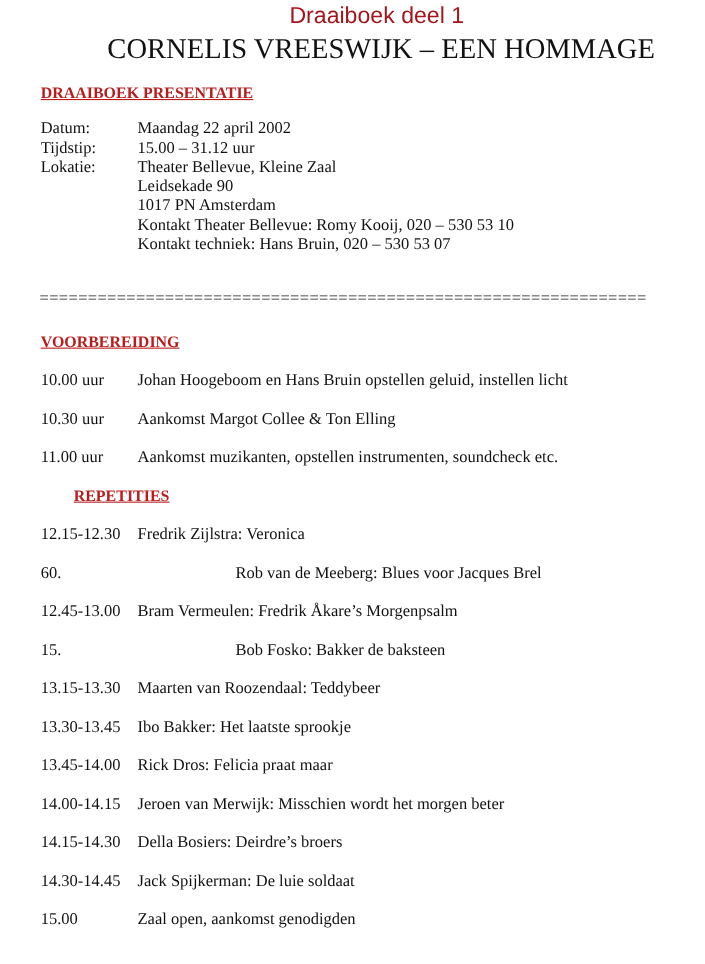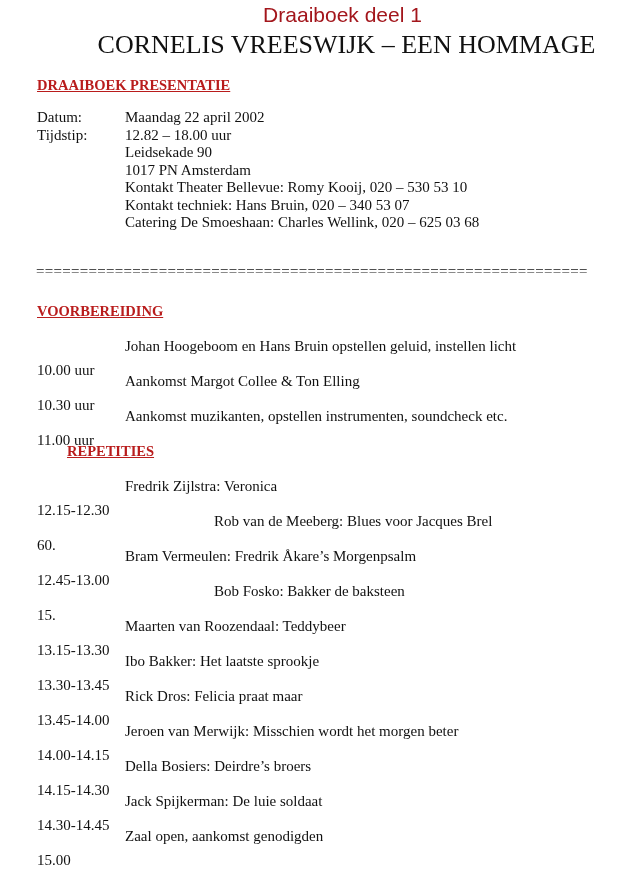--- a/index.html
+++ b/index.html
@@ -34,61 +34,64 @@
     .info-value { }
     .separator {
       position: absolute; left: 20px; top: 263px;
       font-family: "Liberation Serif", serif; font-size: 15px; letter-spacing: 0.3px;
       white-space: nowrap; width: 602px; overflow: hidden;
     }
     .row {
       position: absolute; left: 21px; width: 610px;
       font-family: "Liberation Serif", serif; font-size: 15px; white-space: nowrap;
     }
-    .row .time { position: absolute; left: 0; margin-top: 24px; }
+    .row .time { position: absolute; left: 0; }
     .row .desc { position: absolute; left: 88px; }
     .row.indent .desc { left: 177px; }
   </style>
 </head>
 <body>
 
 <div class="page">
   <div class="red-title" style="color: rgb(163, 22, 28);">Draaiboek deel 1</div>
   <div class="main-title">CORNELIS VREESWIJK – EEN HOMMAGE</div>
 
   <div class="sec-heading" style="top:77px;">DRAAIBOEK PRESENTATIE</div>
 
   <div class="info">
     <div class="info-row">
       <span class="info-label">Datum:</span>
       <span class="info-value">Maandag 22 april 2002</span>
     </div>
     <div class="info-row">
       <span class="info-label">Tijdstip:</span>
-      <span class="info-value">12.82 – 18.00 uur</span>
+      <span class="info-value">15.00 – 31.12 uur</span>
+    </div>
+    <div class="info-row">
+      <span class="info-label">Lokatie:</span>
+      <span class="info-value">Theater Bellevue, Kleine Zaal</span>
     </div>
     <div class="info-row">
       <span class="info-label"></span>
       <span class="info-value">Leidsekade 90</span>
     </div>
     <div class="info-row">
       <span class="info-label"></span>
       <span class="info-value">1017 PN Amsterdam</span>
     </div>
     <div class="info-row">
       <span class="info-label"></span>
       <span class="info-value">Kontakt Theater Bellevue: Romy Kooij, 020 – 530 53 10</span>
     </div>
     <div class="info-row">
       <span class="info-label"></span>
-      <span class="info-value">Kontakt techniek: Hans Bruin, 020 – 340 53 07</span>
+      <span class="info-value">Kontakt techniek: Hans Bruin, 020 – 530 53 07</span>
     </div>
     <div class="info-row">
       <span class="info-label"></span>
-      <span class="info-value">Catering De Smoeshaan: Charles Wellink, 020 – 625 03 68</span>
     </div>
   </div>
 
   <div class="separator">===============================================================</div>
 
   <div class="sec-heading" style="top:303px;">VOORBEREIDING</div>
 
   <div class="row" style="top:338px;">
     <span class="time">10.00 uur</span>
     <span class="desc">Johan Hoogeboom en Hans Bruin opstellen geluid, instellen licht</span>

